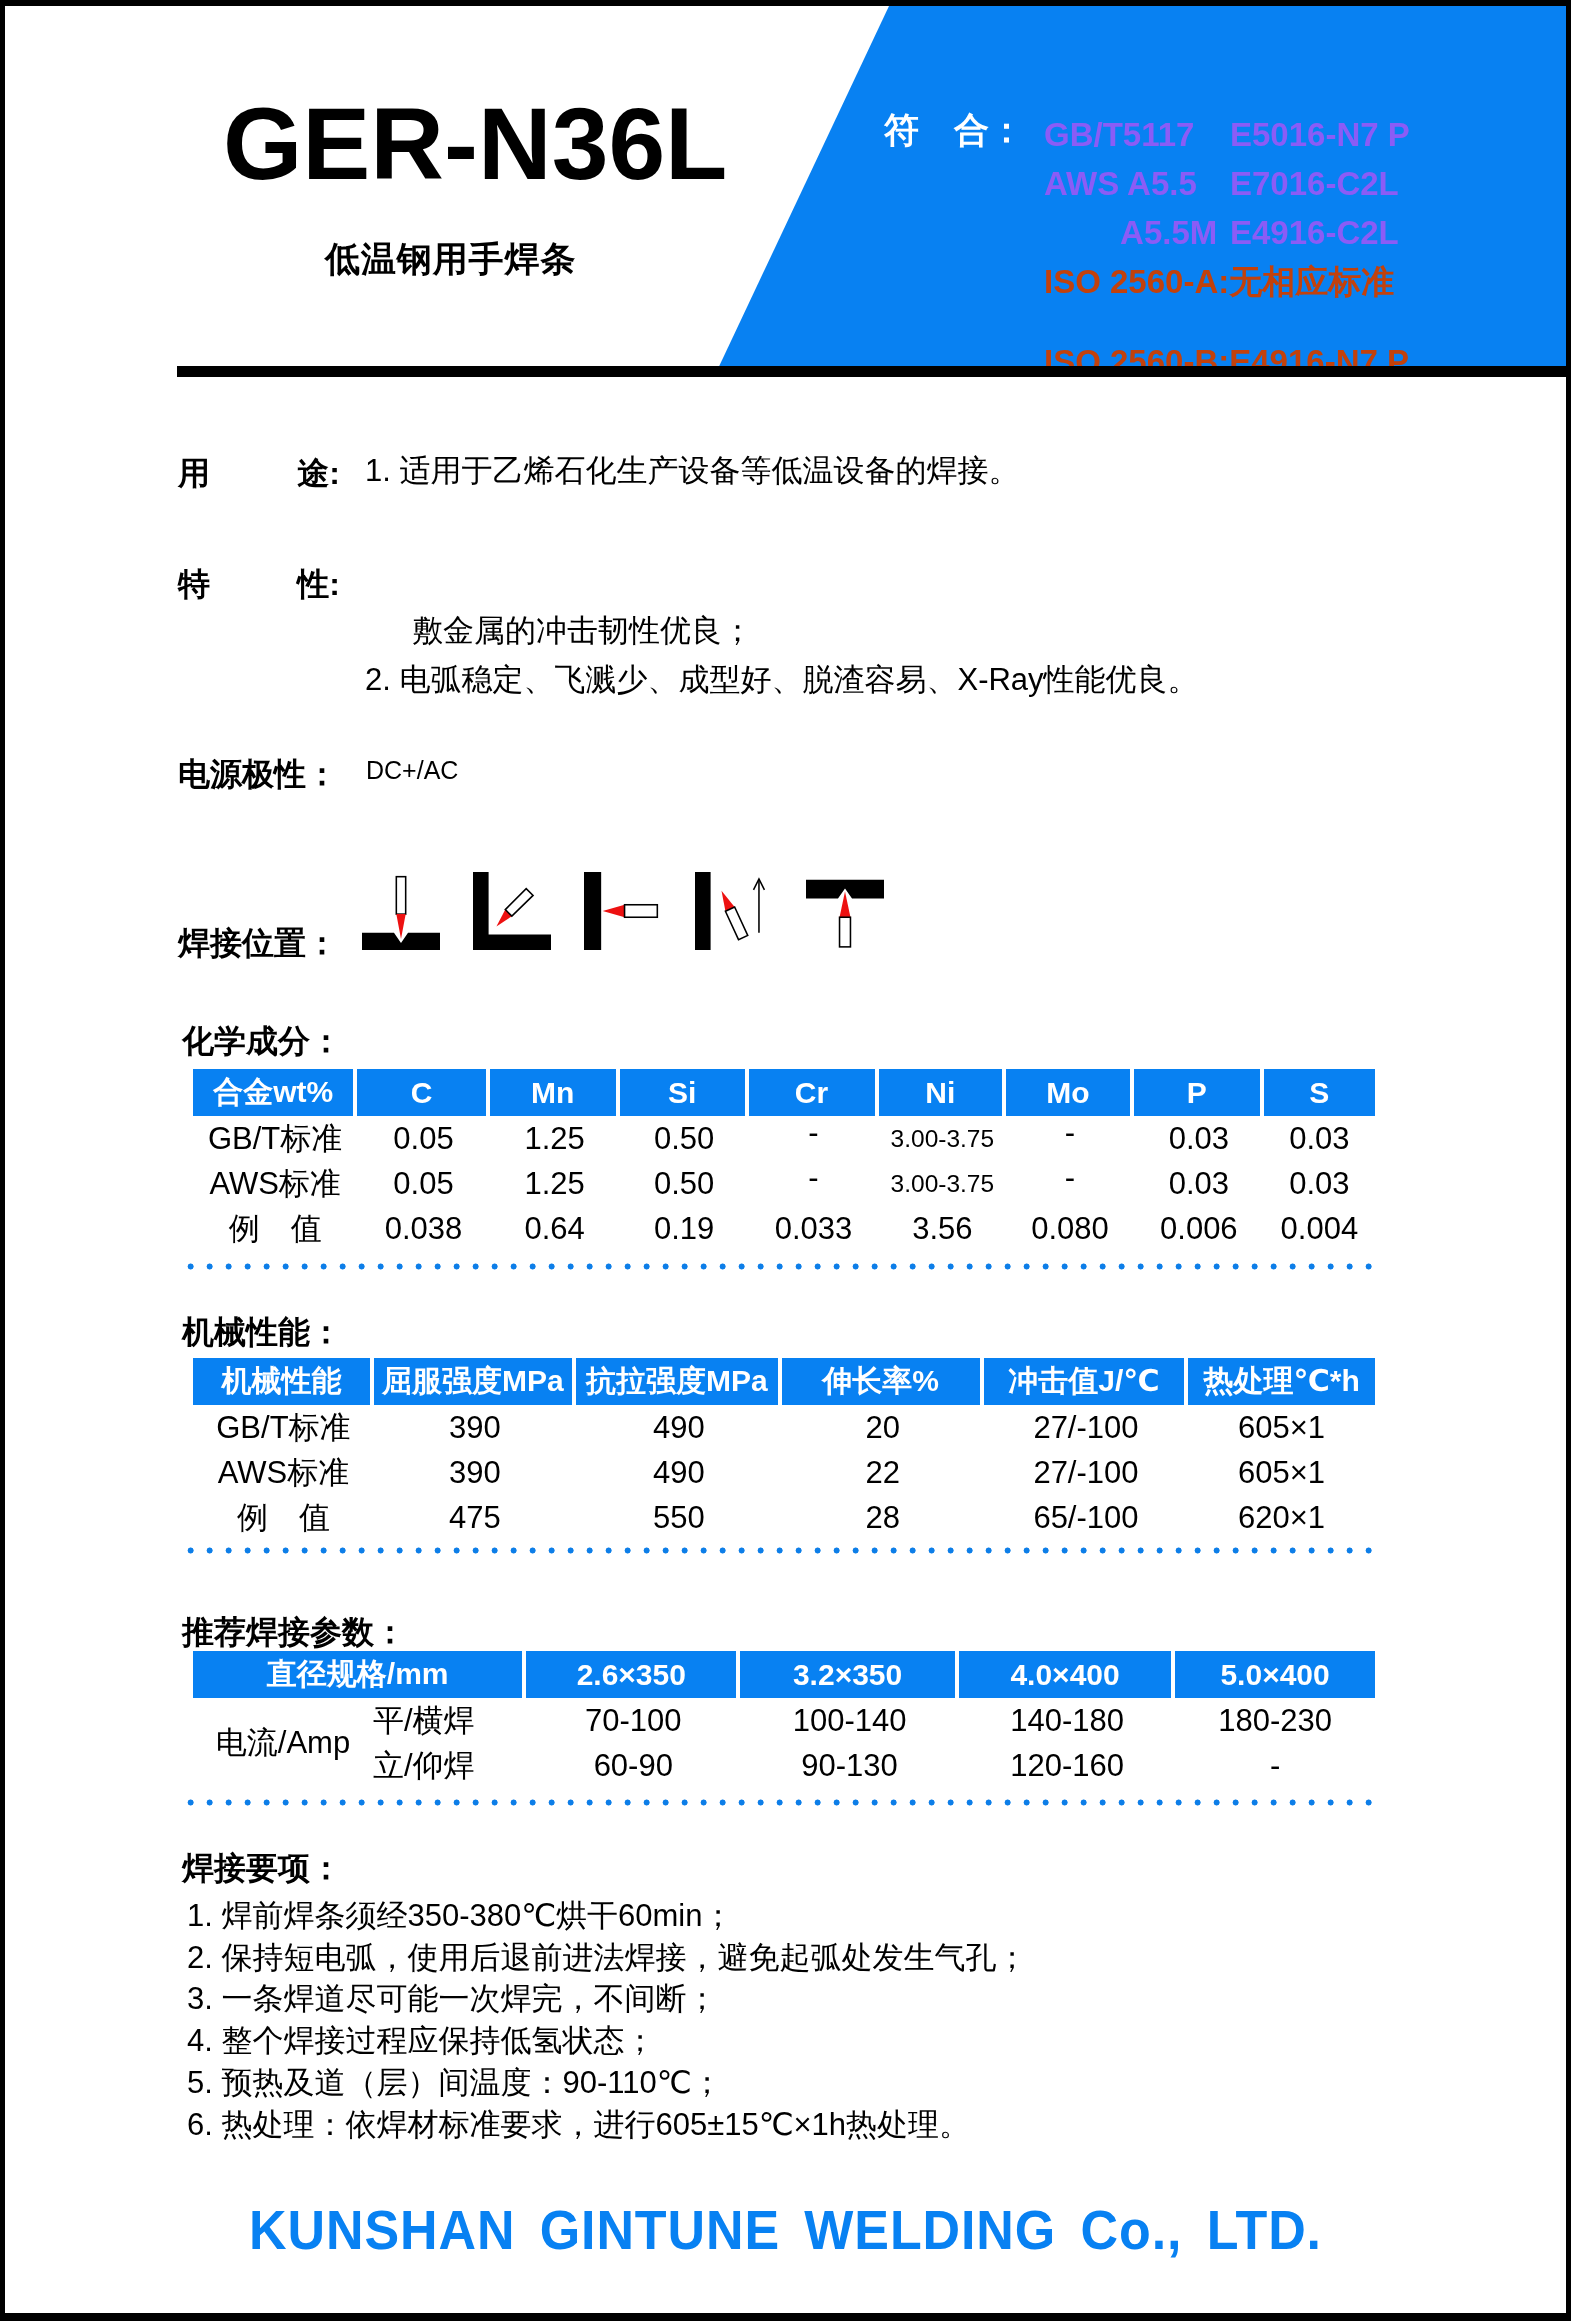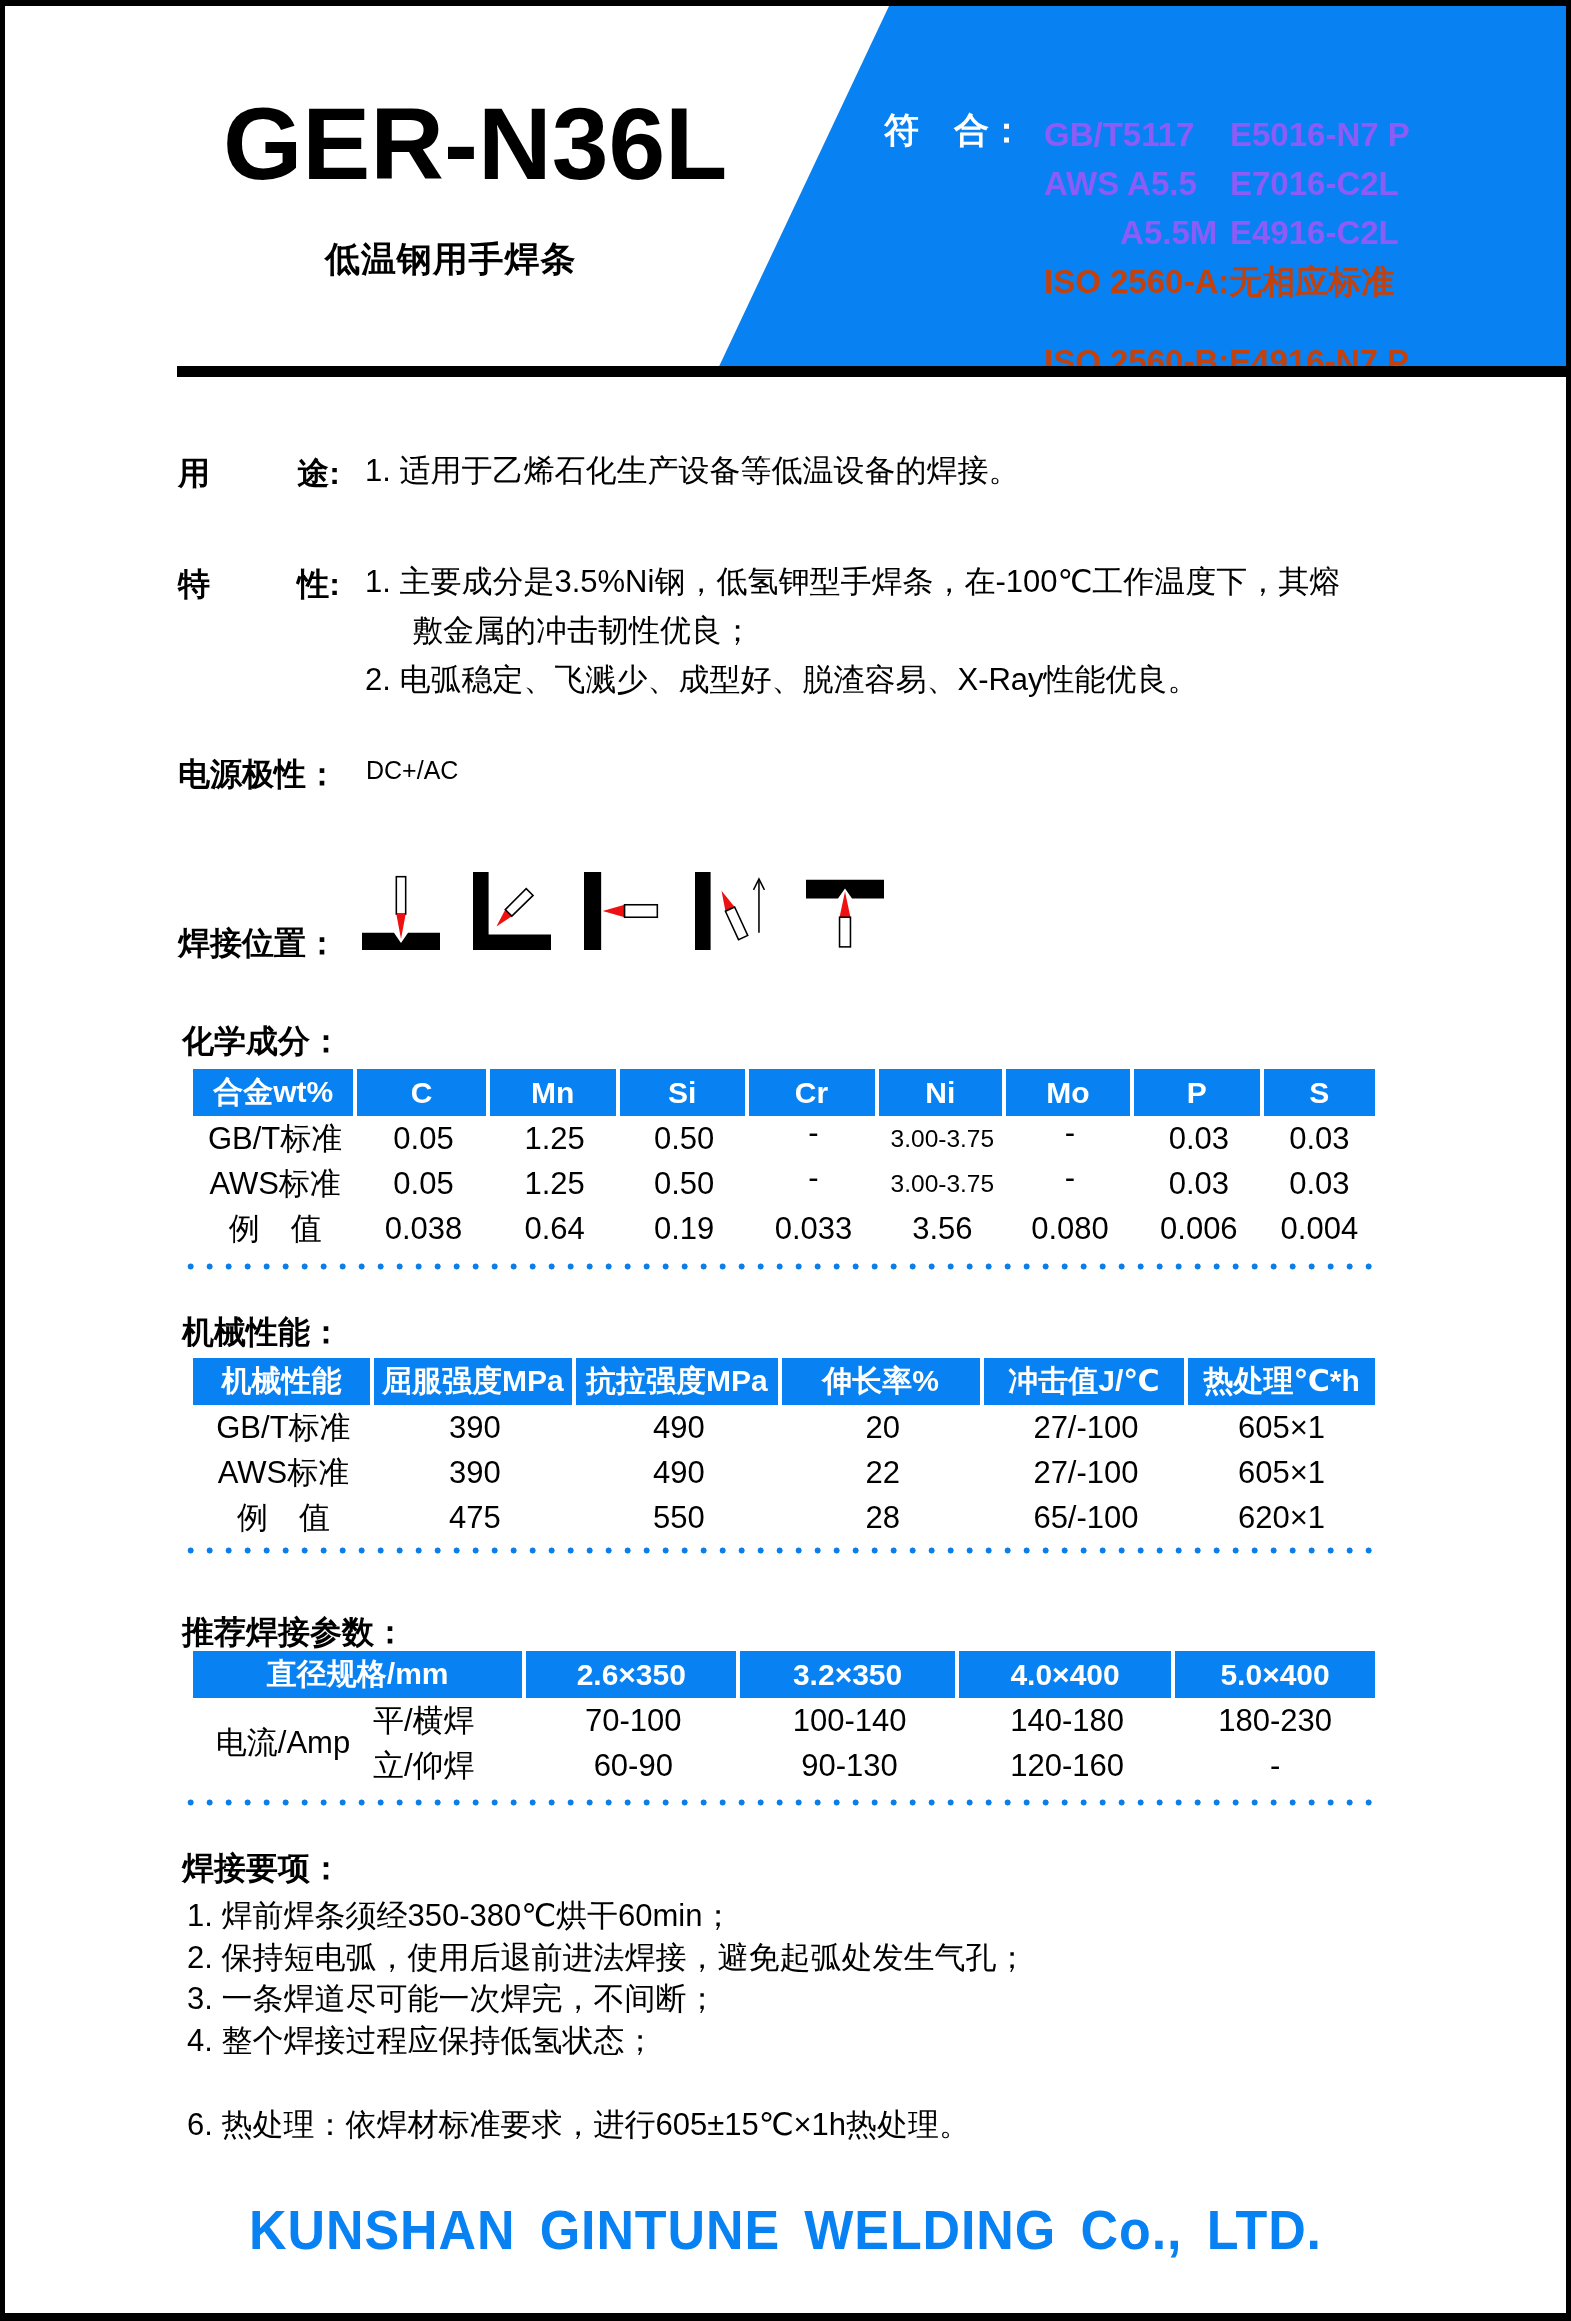--- a/index.html
+++ b/index.html
@@ -101,21 +101,20 @@
   <div class="abs spread-label" style="top:452px;">
     <span>用</span>
     <span>途:</span>
   </div>
   <div class="abs body-text" style="left:365px;top:452px;">1. 适用于乙烯石化生产设备等低温设备的焊接。</div>
 
   <div class="abs spread-label" style="top:563px;">
     <span>特</span>
     <span>性:</span>
   </div>
-  <div class="abs body-text" style="left:365px;top:563px;">1. 主要成分是3.5%Ni钢，低氢钾型手焊条，在-100℃工作温度下，其熔</div>
   <div class="abs body-text" style="left:412px;top:612px;">敷金属的冲击韧性优良；</div>
   <div class="abs body-text" style="left:365px;top:661px;">2. 电弧稳定、飞溅少、成型好、脱渣容易、X-Ray性能优良。</div>
 
   <div class="abs plain-label" style="top:753px;">电源极性：</div>
   <div class="abs body-text" style="left:366px;top:755px;font-size:25px;">DC+/AC</div>
 
   <div class="abs plain-label" style="top:922px;">焊接位置：</div>
   <div class="abs pos-icons">
     <svg class="pos-icon" viewBox="0 0 100 100">
       <polygon points="0,78 41,78 50,91 59,78 100,78 100,100 0,100" fill="#000"></polygon>
@@ -246,20 +245,21 @@
     <div class="dc">120-160</div>
     <div class="dc">-</div>
   </div>
   <div class="abs dots" style="top:1798px;"></div>
 
   <div class="abs sec-title" style="top:1847px;">焊接要项：</div>
   <div class="abs ess-item" style="top:1895px;">1. 焊前焊条须经350-380℃烘干60min；</div>
   <div class="abs ess-item" style="top:1937px;">2. 保持短电弧，使用后退前进法焊接，避免起弧处发生气孔；</div>
   <div class="abs ess-item" style="top:1978px;">3. 一条焊道尽可能一次焊完，不间断；</div>
   <div class="abs ess-item" style="top:2020px;">4. 整个焊接过程应保持低氢状态；</div>
+  <div class="abs ess-item" style="top:2062px;">5. 预热及道（层）间温度：90-110℃；</div>
   <div class="abs ess-item" style="top:2104px;">6. 热处理：依焊材标准要求，进行605±15℃×1h热处理。</div>
 
   <div class="abs footer">KUNSHAN GINTUNE WELDING Co., LTD.</div>
 
   <div class="abs frame-top"></div>
   <div class="abs frame-bottom"></div>
   <div class="abs frame-left"></div>
   <div class="abs frame-right"></div>
 
 </div>

